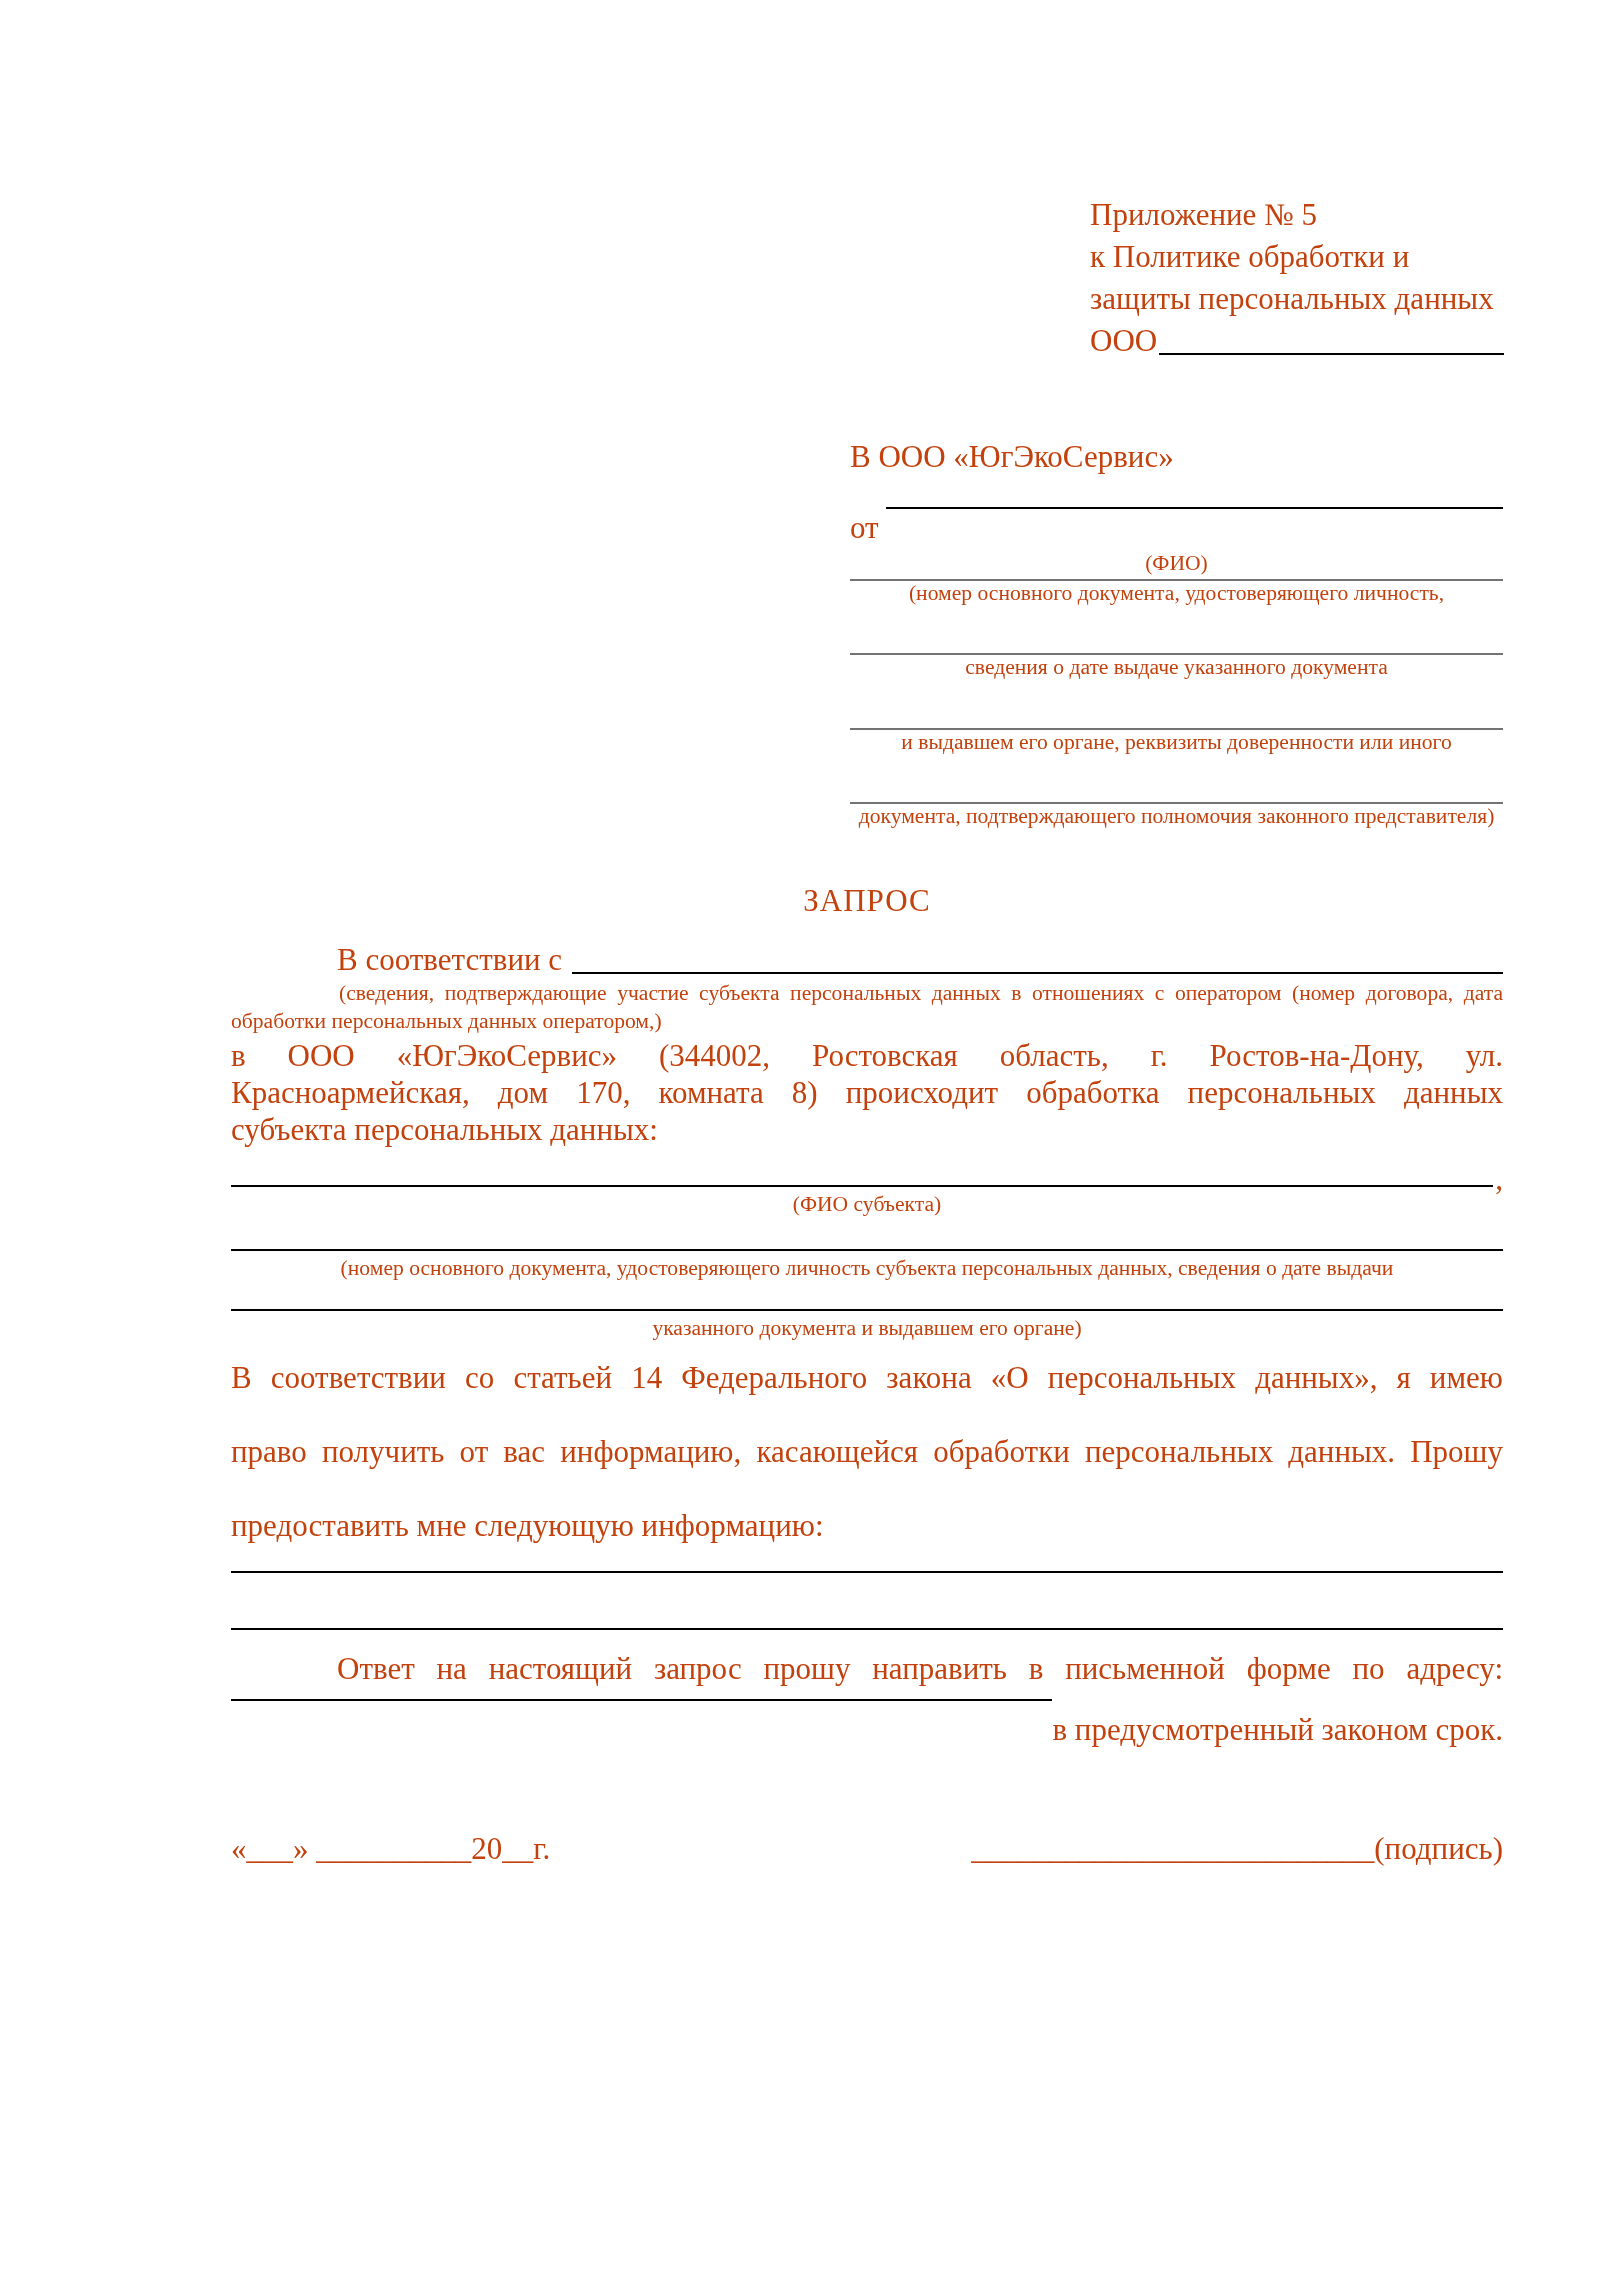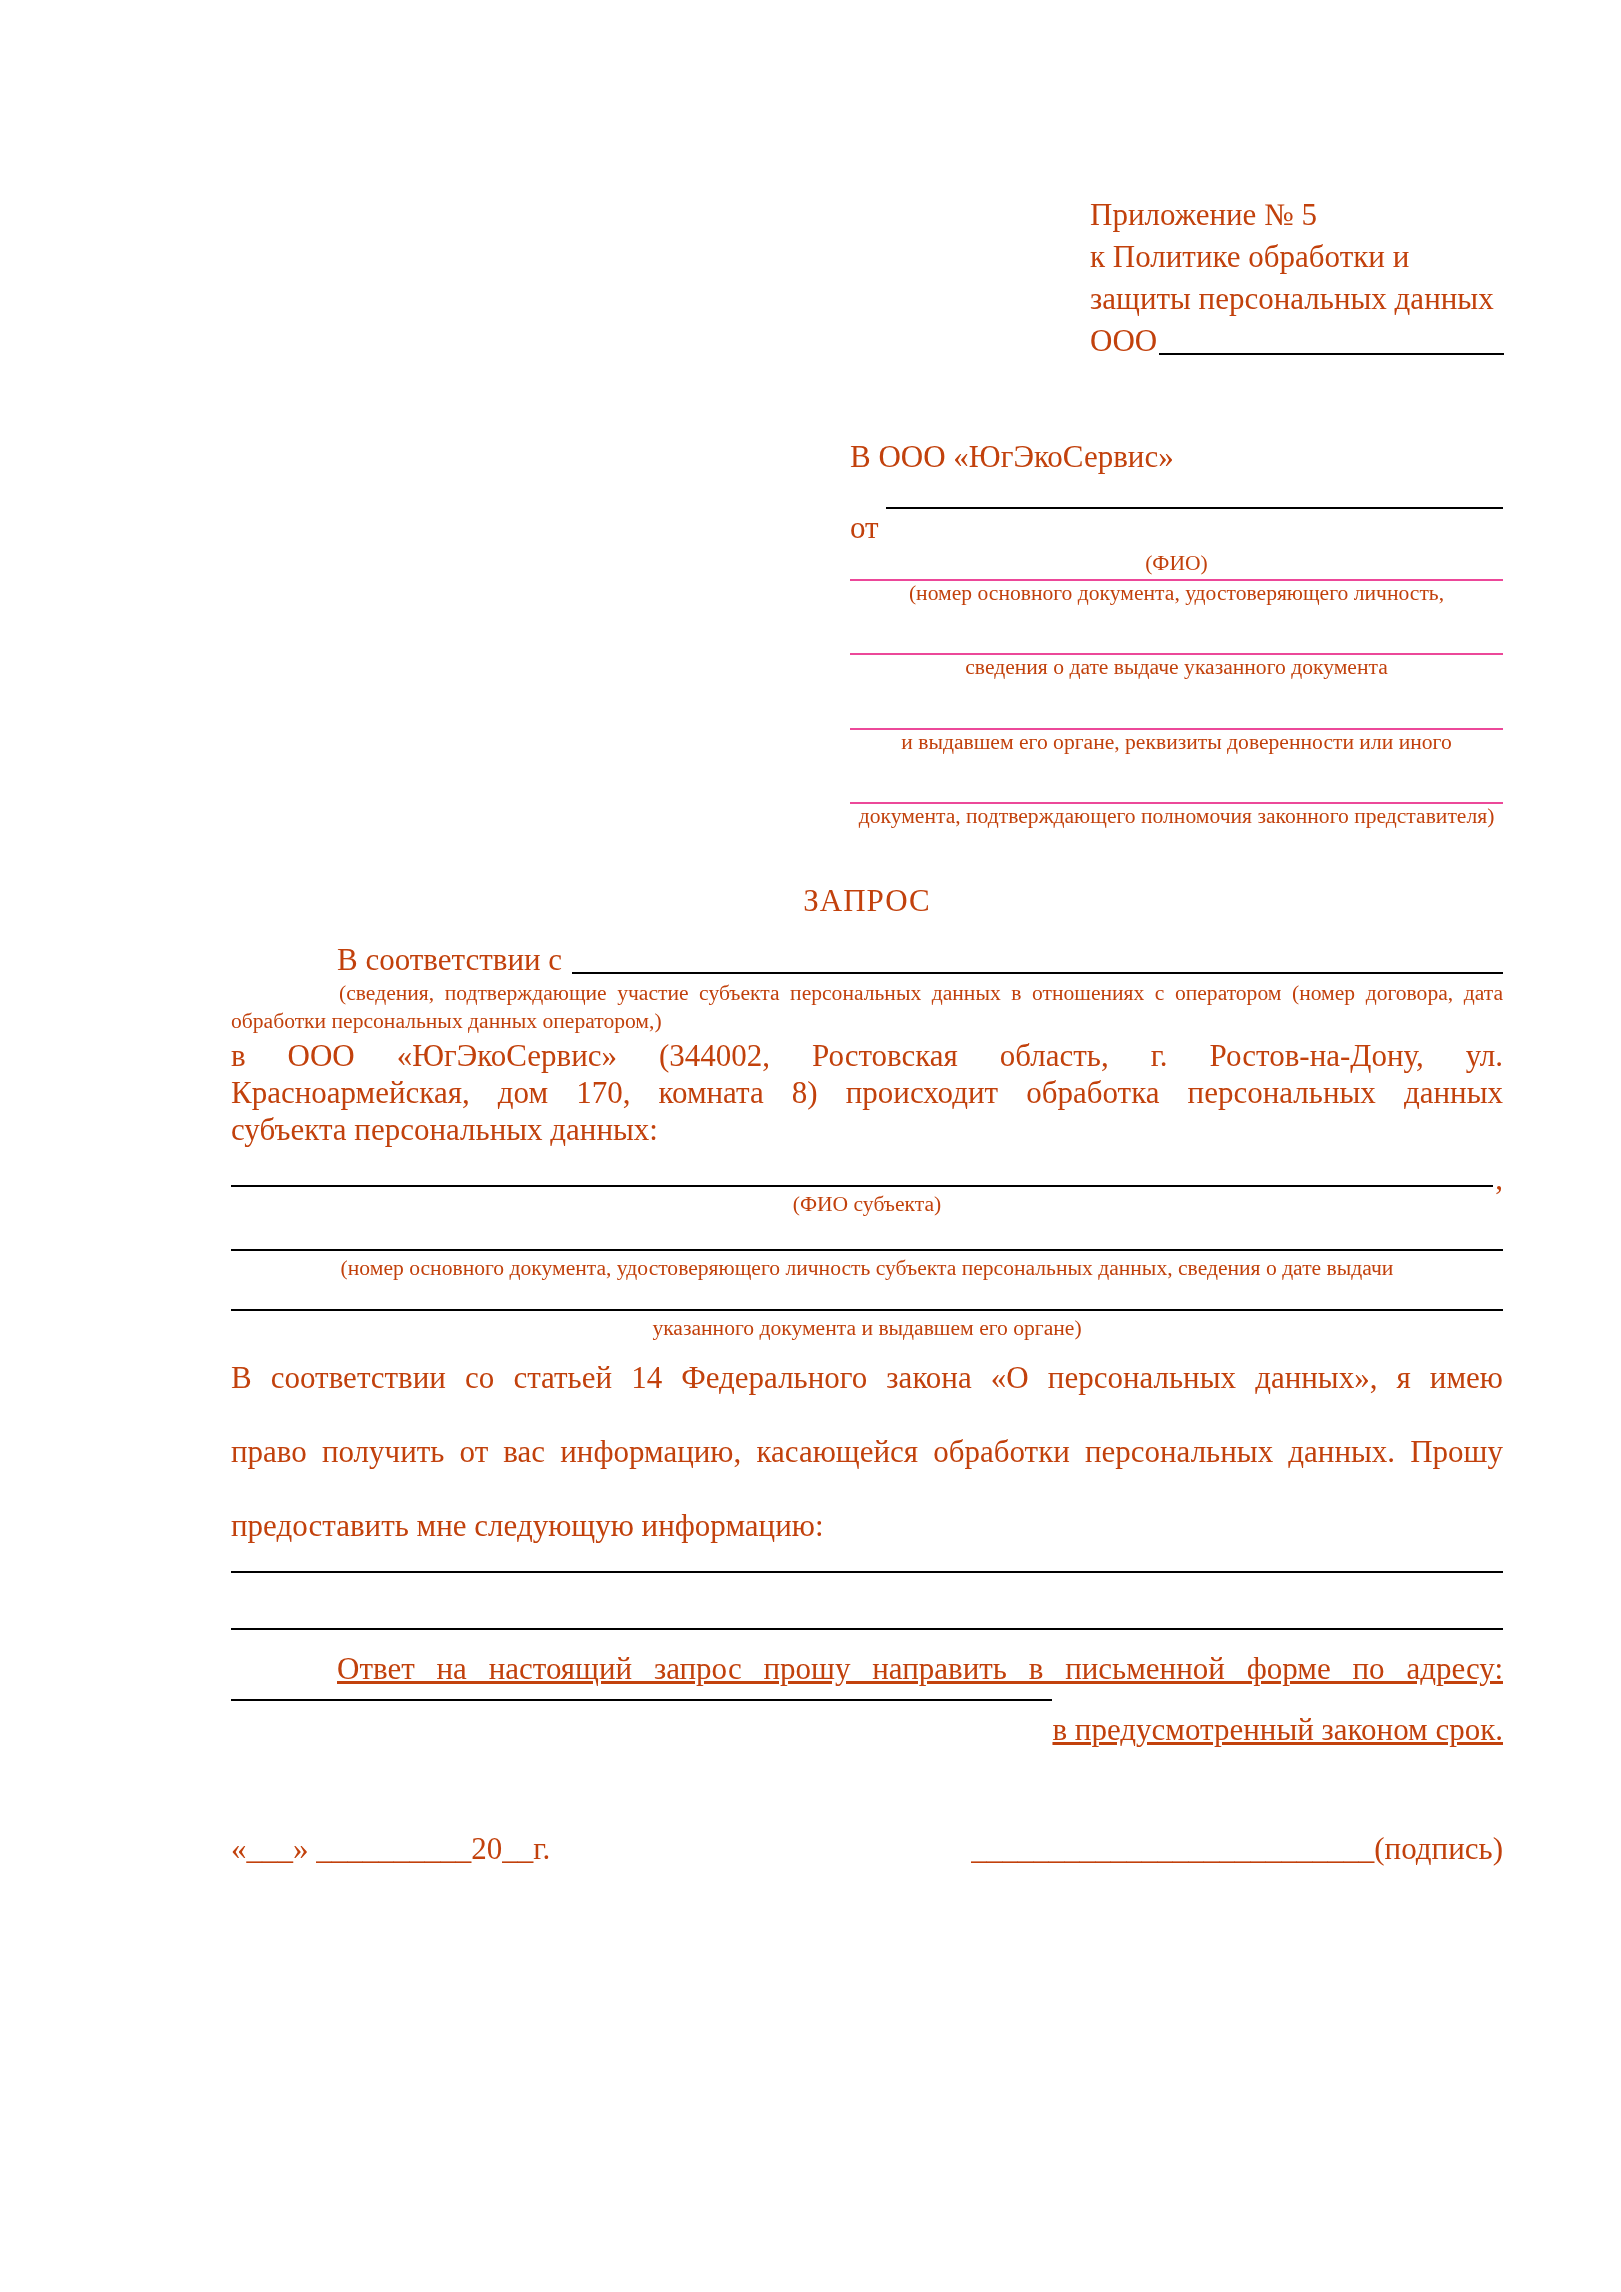--- a/index.html
+++ b/index.html
@@ -22,42 +22,42 @@
 
   
   .title { margin-top:21.6px; margin-right:118px; text-align:center;
            font-weight:bold; font-size:37px; line-height:44px; }
 
   
   .addressee { margin-left:619px; width:653px; margin-top:74px; line-height:42px; }
   .from-row { display:flex; align-items:flex-start; margin-top:29px; height:44px; }
   .from-row .blank { flex:1; border-bottom:2px solid #000; margin-bottom:4.9px; margin-left:7.8px; }
   .cap { font-size:21.6px; line-height:25.5px; text-align:center; }
-  .fgroup { border-top:2px solid #ec4899; padding-bottom:45px; margin-top:2px; }
+  .fgroup { border-top:2px solid #737373; padding-bottom:45px; margin-top:2px; }
   .fgroup.first { margin-top:2px; }
   .fgroup.last { padding-bottom:0; }
 
   
   .heading { margin-top:49px; text-align:center; line-height:43px; letter-spacing:1px; }
   .intro-row { display:flex; align-items:flex-end; margin-top:13.7px; height:43px; padding-left:106px; }
   .intro-row .blank { flex:1; border-bottom:2.9px solid #000; margin-bottom:3.9px; margin-left:9.8px; }
   .smallpar { margin-top:2px; font-size:21.6px; line-height:27.4px; }
   .smallpar .jl { text-align:justify; text-align-last:justify; word-spacing:-1px; }
   .smallpar .indent { text-indent:108px; }
   .par { line-height:37px; }
   .par2 { margin-top:2px; }
   .jline { text-align:justify; text-align-last:justify; word-spacing:-1.5px; }
   .comma-row { display:flex; align-items:flex-end; margin-top:17.6px; height:21.6px; }
   .comma-row .blank { flex:1; border-bottom:2.9px solid #000; }
   .comma-row .comma { line-height:15.7px; padding-left:2px; }
   .line-full { border-bottom:2.9px solid #000; height:0; }
   .mt32 { margin-top:31px; } .mt28 { margin-top:27.4px; }
   .mt6 { margin-top:5px;text-align:center; } .mt8 { margin-top:7.8px; } .mt56 { margin-top:55px; }
   .par3 { margin-top:0; line-height:74px; }
-  .answer { margin-top:7.8px; line-height:61px;text-decoration:underline; }
+  .answer { margin-top:7.8px; line-height:61px; }
   .answer .l1 { text-indent:106px; }
   .answer-row { display:flex; align-items:flex-start; }
   .answer-row .blank { flex:1; border-bottom:2.9px solid #000; margin-bottom:11.8px; }
   .answer-row .suffix { white-space:nowrap; }
 
   
   .footer { display:flex; justify-content:space-between; margin-top:69px; line-height:39px; }
   .sig { white-space:nowrap; }
 </style>
 </head>

